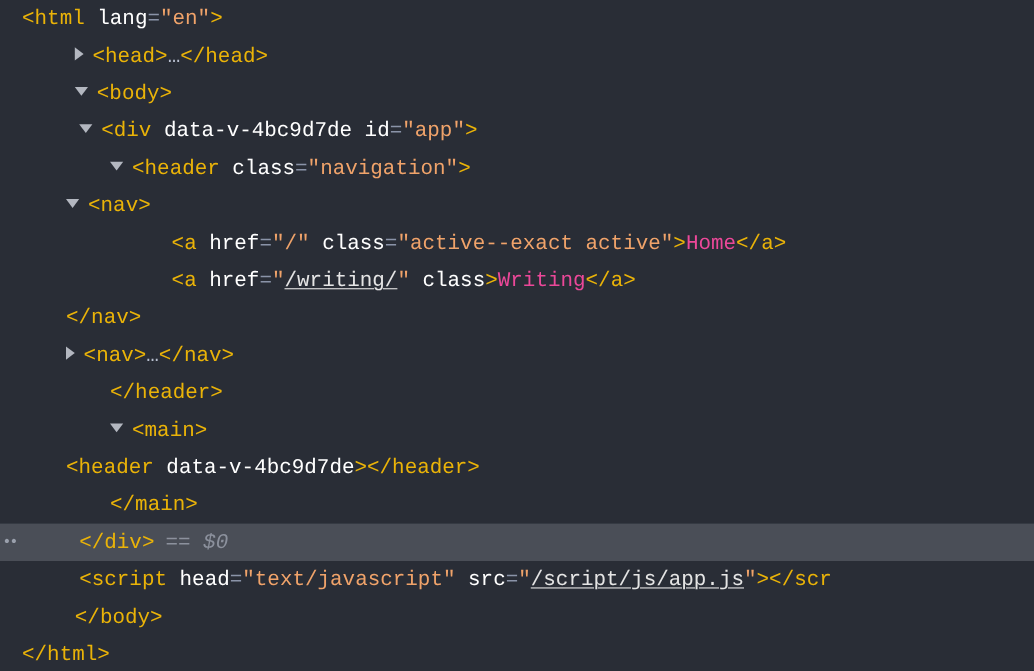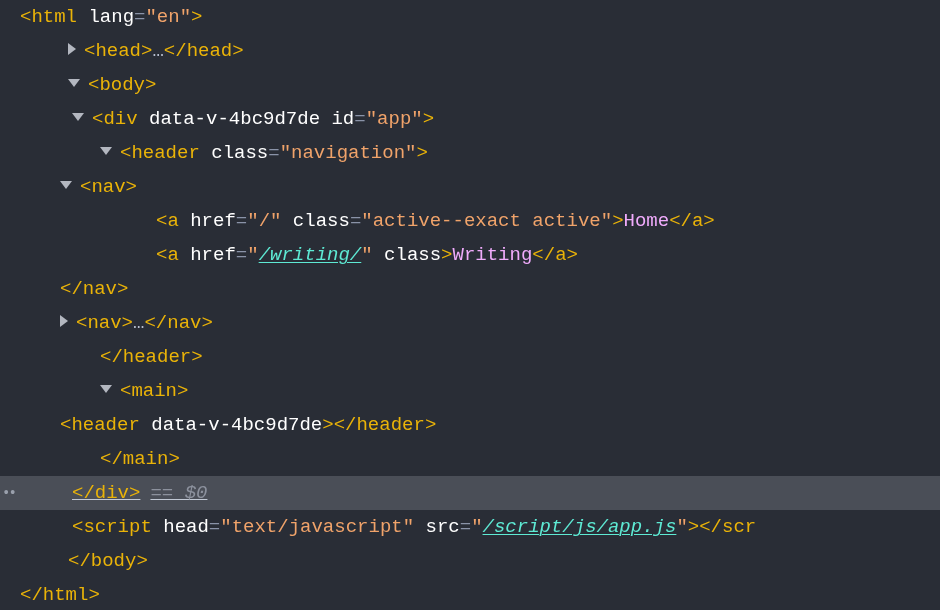--- a/index.html
+++ b/index.html
@@ -16,22 +16,22 @@
   }
   .line { position: relative; padding-left: 20px; }
   .indent1 { padding-left: 68px; }
   .indent2 { padding-left: 72px; }
   .indent3 { padding-left: 100px; }
   .indent4 { padding-left: 60px; }
   .indent5 { padding-left: 156px; }
   .tag { color: #eab308; }
   .attr-name { color: #ffffff; }
   .attr-val { color: #f0a36a; }
-  .txt { color: #f0abfc; }
-  .href-underline { color: #5eead4; text-decoration: underline; text-decoration-thickness: 1px; text-underline-offset: 2px; font-style: italic; }
+  .txt { color: #ec4899; }
+  .href-underline { color: #e5e5e5; text-decoration: underline; text-decoration-thickness: 1px; text-underline-offset: 2px; }
   .angle { color: #8a93a8; }
   .arrow {
     display: inline-block;
     width: 0; height: 0;
     vertical-align: middle;
     margin-right: 8px;
     position: relative;
     top: -2px;
   }
   .arrow.down {
@@ -39,21 +39,20 @@
     border-right: 6px solid transparent;
     border-top: 8px solid #b3b7c0;
   }
   .arrow.right {
     border-top: 6px solid transparent;
     border-bottom: 6px solid transparent;
     border-left: 8px solid #b3b7c0;
   }
   .selected {
     background: #4a4e57;
-    text-decoration: underline;
   }
   .selected::before {
     content: "\2022\2022";
     position: absolute;
     left: 2px;
     color: #9aa0ac;
     letter-spacing: -2px;
     font-size: 14px;
   }
   .eqzero { color: #8c919d; font-style: italic; margin-left: 10px;}

